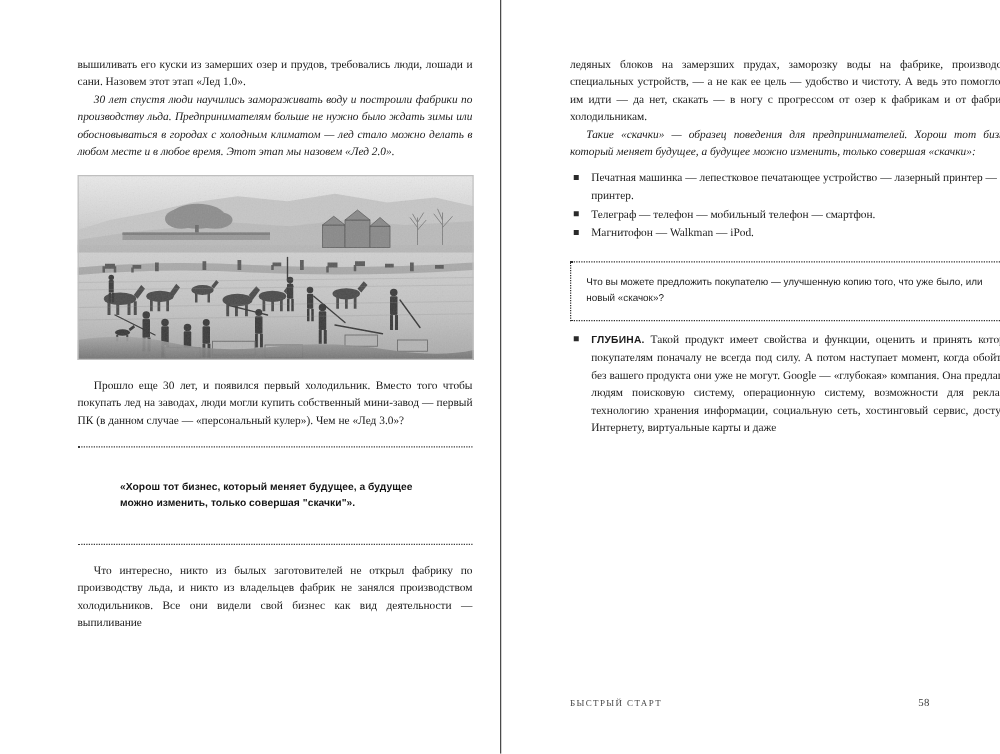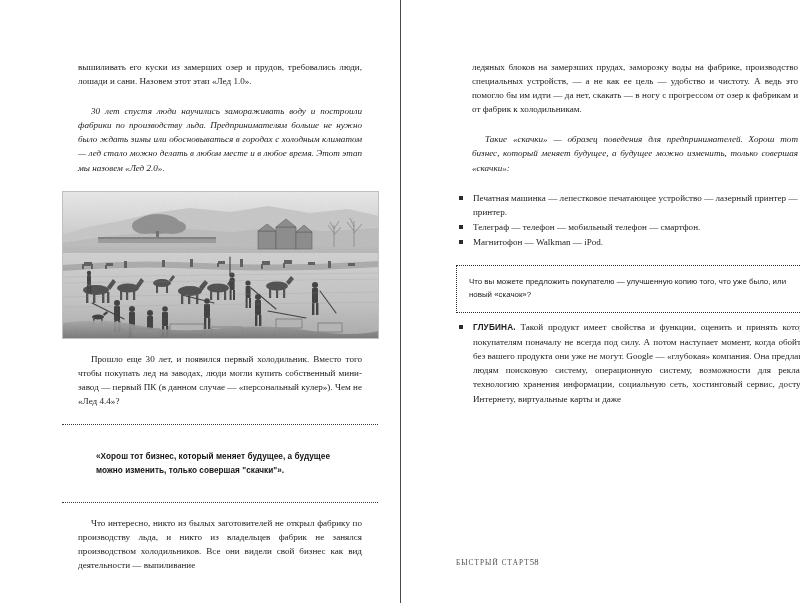--- a/index.html
+++ b/index.html
@@ -41,21 +41,21 @@
   .page-left  { left: 0;   width: 400px; padding: 44px 22px 0 62px; }
   .page-right { left: 400px; width: 476px; padding: 44px 62px 0 56px; }
 
   .body-text {
     font-family: "Liberation Serif", serif;
     font-size: 9.1px;
     line-height: 14.1px;
     text-align: justify;
     text-justify: inter-word;
     color: #1a1a1a;
-    margin: 16px;
+    margin: 0;
     hyphens: manual;
   }
   .body-text + .body-text { margin-top: 0; font-style: italic; }
   .indent { text-indent: 13px; }
 
   
   .figure {
     margin: 11px 0 0 0;
     width: 317px;
     height: 148px;
@@ -138,21 +138,21 @@
   
   .footer {
     position: absolute;
     bottom: 36px;
     display: flex;
     align-items: baseline;
     font-family: "Liberation Serif", serif;
     color: #3d3d3d;
   }
   .footer-left  { left: 62px; width: 317px; justify-content: space-between; }
-  .footer-right { left: 456px; width: 288px; }
+  .footer-right { left: 456px; width: 288px; justify-content: space-between; }
   .folio {
     font-size: 8.6px;
     letter-spacing: 0.4px;
   }
   .running-head {
     font-size: 7.2px;
     letter-spacing: 1.1px;
     text-transform: uppercase;
     color: #4a4a4a;
   }
@@ -381,21 +381,21 @@
         <g stroke="#8d8d8d" stroke-width="0.35" opacity="0.55">
           <path d="M0,86 L317,82 M0,92 L317,88 M0,106 L317,101 M0,116 L317,111"></path>
         </g>
 
         <rect x="0" y="0" width="317" height="148" filter="url(#grain)" opacity="0.45"></rect>
 
         <rect x="0.5" y="0.5" width="316" height="147" fill="none" stroke="#bfbfbf" stroke-width="1"></rect>
       </svg>
     </div>
 
-    <p class="body-text indent" style="margin-top:13px;">Прошло еще 30 лет, и появился первый холодильник. Вместо того чтобы покупать лед на заводах, люди могли купить собственный мини-завод — первый ПК (в данном случае — «персональный кулер»). Чем не «Лед 4.4»?</p>
+    <p class="body-text indent" style="margin-top:13px;">Прошло еще 30 лет, и появился первый холодильник. Вместо того чтобы покупать лед на заводах, люди могли купить собственный мини-завод — первый ПК (в данном случае — «персональный кулер»). Чем не «Лед 3.0»?</p>
 
     <div class="pullquote">
       <p>«Хорош тот бизнес, который меняет будущее, а будущее можно изменить, только совершая "скачки"».</p>
     </div>
 
     <p class="body-text indent" style="margin-top:13px;">Что интересно, никто из былых заготовителей не открыл фабрику по производству льда, и никто из владельцев фабрик не занялся производством холодильников. Все они видели свой бизнес как вид деятельности — выпиливание</p>
   </div>
 
 
   <div class="spine"></div>

